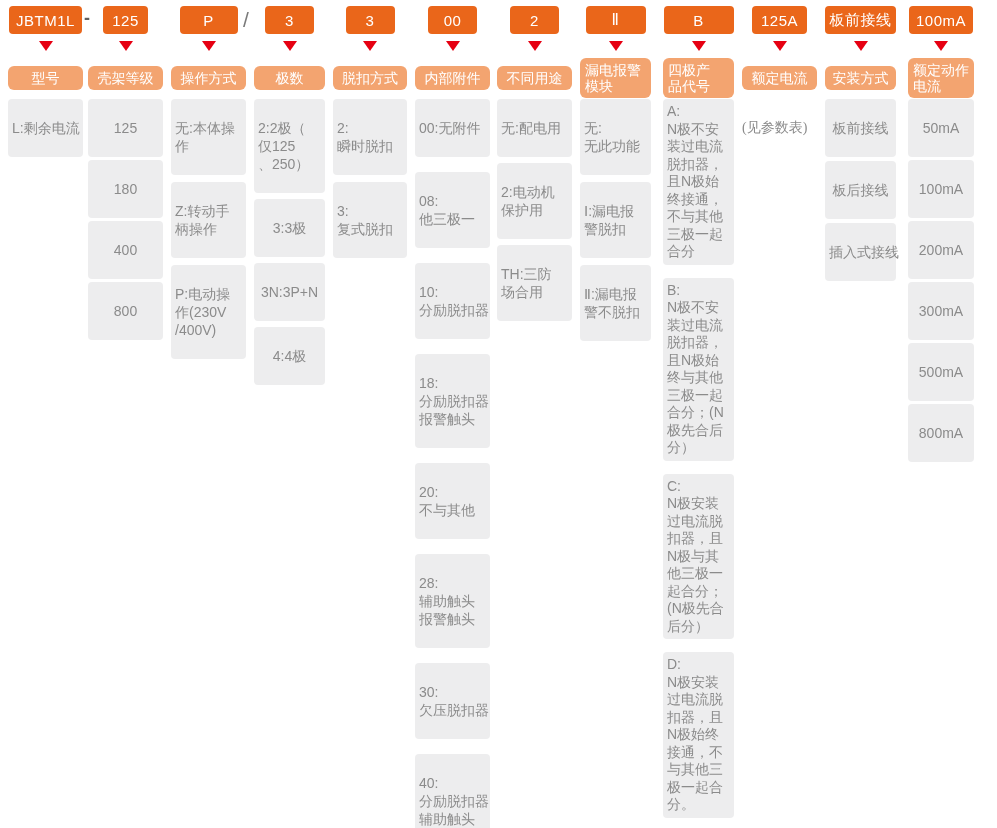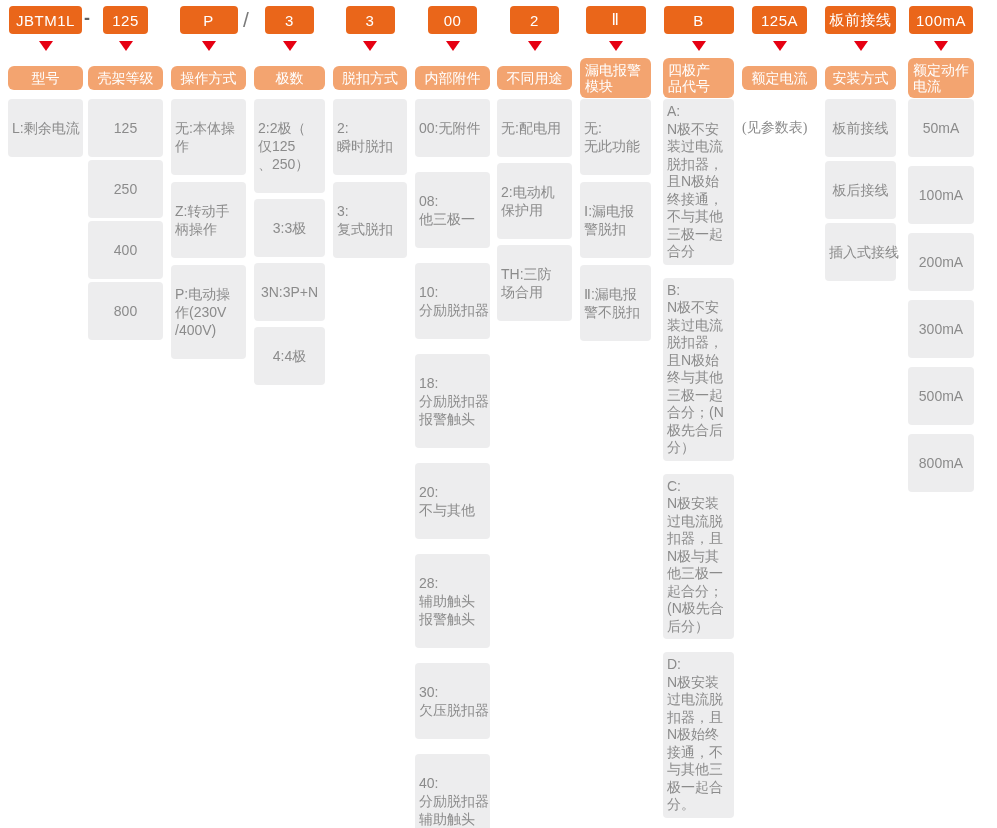--- a/index.html
+++ b/index.html
@@ -64,21 +64,21 @@
       <div class="code-box" style="width: 45px;">125</div>
     </div>
     <div class="arrow-row">
       <div class="arrow-down"></div>
     </div>
     <div class="hdr-band">
       <div class="hdr">壳架等级</div>
     </div>
     <div class="opts" style="gap: 3px;">
         <div class="opt center">125</div>
-        <div class="opt center">250</div>
+        <div class="opt center">180</div>
         <div class="opt center">400</div>
         <div class="opt center">800</div>
       </div>
   </div>
     <div class="col" style="left: 171px; width: 75px;">
     <div class="code-row">
       <div class="code-box" style="width: 58px;">P</div>
     </div>
     <div class="arrow-row">
       <div class="arrow-down"></div>
@@ -286,21 +286,21 @@
     <div class="code-row">
       <div class="code-box" style="width: 64px;">100mA</div>
     </div>
     <div class="arrow-row">
       <div class="arrow-down"></div>
     </div>
     <div class="hdr-band">
       <div class="hdr two">额定动作
 电流</div>
     </div>
-    <div class="opts" style="gap: 9px;">
+    <div class="opts" style="gap: 3px;">
         <div class="opt center">50mA</div>
         <div class="opt center">100mA</div>
         <div class="opt center">200mA</div>
         <div class="opt center">300mA</div>
         <div class="opt center">500mA</div>
         <div class="opt center">800mA</div>
       </div>
   </div>
   </div>
 

